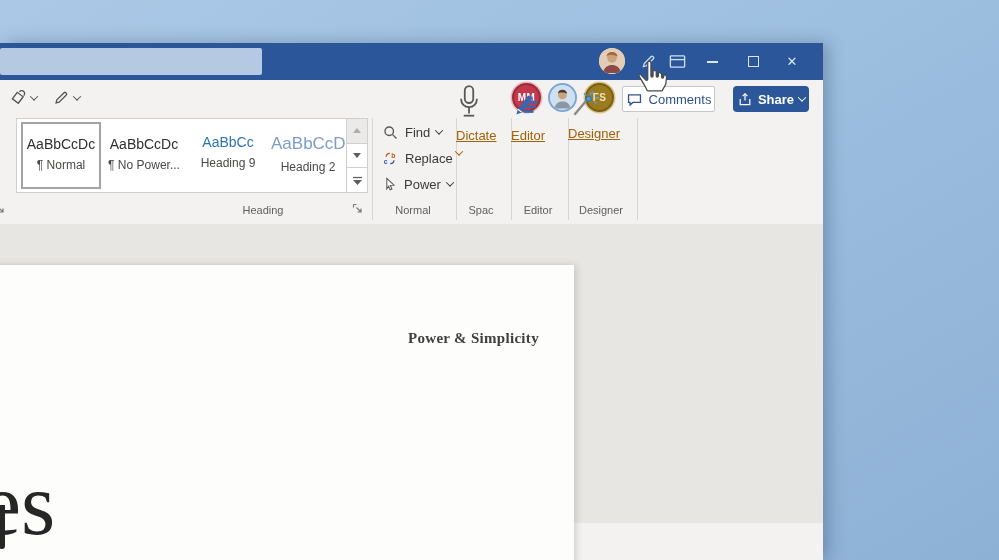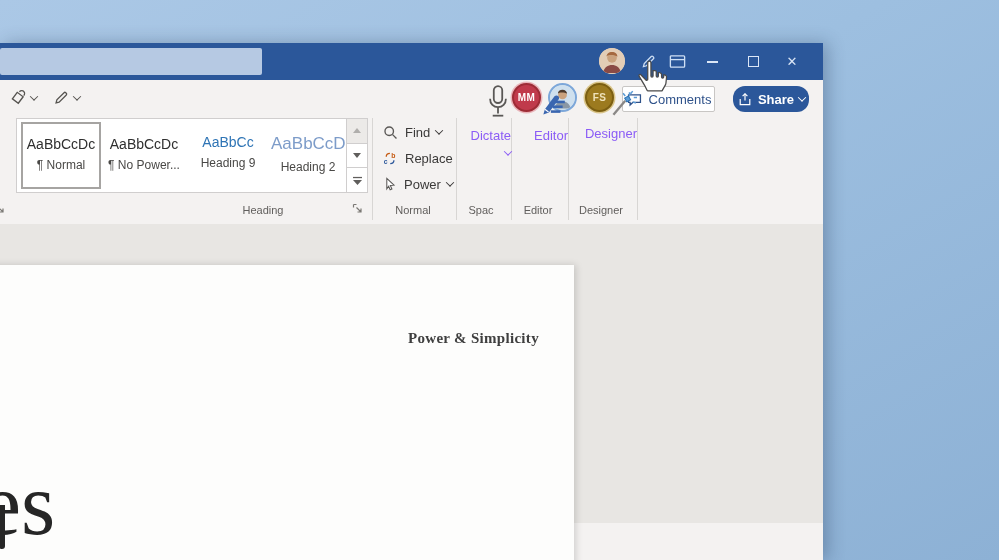--- a/index.html
+++ b/index.html
@@ -28,38 +28,38 @@
   .ribbon{position:absolute;left:0;top:37px;width:100%;height:155px;background:var(--ribbon-bg);border-bottom:1px solid #d4d2d0;}
   .qat-btn{position:absolute;top:6px;height:24px;display:flex;align-items:center;gap:4px;color:#55534f;}
   .qat-brush{left:8px}.qat-pen{left:52px}
   .chev{display:inline-block;width:6px;height:6px;border-right:1.4px solid currentColor;border-bottom:1.4px solid currentColor;transform:rotate(45deg) translate(-1px,-1px);}
   .collab{position:absolute;top:3px;width:29px;height:29px;border-radius:50%;display:flex;align-items:center;justify-content:center;font-size:10px;font-weight:bold;letter-spacing:.3px;}
   .collab-mm{left:512px;background:#c03a4b;color:#fff;border:2px solid #9e2c36;box-shadow:0 0 0 1.5px #e9b6bb;}
   .collab-photo{left:548px;background:#cfe0ee;border:2px solid #7da7d9;overflow:hidden;}
   .collab-fs{left:585px;background:#9c7a1f;color:#efe2ba;border:2px solid #7c5f12;box-shadow:0 0 0 1.5px #d9c489;}
   .btn-comments{position:absolute;left:622px;top:6px;width:93px;height:26px;background:#fff;border:1px solid #c8c6c4;border-radius:2px;
     display:flex;align-items:center;justify-content:center;gap:6px;color:#2f528a;font-size:13px;}
-  .btn-share{position:absolute;left:733px;top:6px;width:76px;height:26px;background:var(--accent);border-radius:12px;
+  .btn-share{position:absolute;left:733px;top:6px;width:76px;height:26px;background:var(--accent);border-radius:4px;
     display:flex;align-items:center;justify-content:center;gap:5px;color:#fff;font-size:13px;font-weight:600;}
   .gallery{position:absolute;left:16px;top:38px;width:352px;height:75px;background:#fff;border:1px solid #d0cece;}
   .style-item{position:absolute;top:3px;height:67px;text-align:center;cursor:default;}
   .style-item .prev{margin-top:14px;font-size:14px;color:#2f2f2f;white-space:nowrap;overflow:hidden;}
   .style-item .lbl{margin-top:6px;font-size:12px;color:#494846;white-space:nowrap;overflow:hidden;}
   .it-normal{left:4px;width:80px;border:2px solid #a6a4a2;background:#fff;}
   .it-normal .prev{margin-top:12px}
   .it-nospac{left:88px;width:78px}
   .it-h1{left:170px;width:82px}.it-h1 .prev{font-size:14px;color:var(--h1-blue);margin-top:12px}
   .it-h2{left:254px;width:74px}.it-h2 .prev{font-size:17px;color:var(--h2-blue);margin-top:12px}
   .gscroll{position:absolute;left:329px;top:0;width:21px;height:73px;border-left:1px solid #d0cece;display:flex;flex-direction:column;}
   .gs-btn{flex:1;display:flex;align-items:center;justify-content:center;background:#fff;border-bottom:1px solid #d0cece;color:#605e5c;}
   .gs-btn:last-child{border-bottom:none}
   .gs-up{background:#eceae8;color:#b0aeac;}
   .vsep{position:absolute;top:38px;height:102px;width:1px;background:#d8d6d4;}
   .edit-row{position:absolute;left:382px;height:24px;display:flex;align-items:center;gap:6px;font-size:13px;color:#3b3a39;}
-  .big-btn{position:absolute;display:flex;flex-direction:column;align-items:flex-end;font-size:13px;color:#8b5cf6;}
+  .big-btn{position:absolute;display:flex;flex-direction:column;align-items:flex-start;font-size:13px;color:#a16207;text-decoration:underline;}
   .grplabel{position:absolute;top:124px;font-size:11px;color:#605e5c;text-align:center;}
   .launcher{position:absolute;top:123px;width:12px;height:12px;color:#7a7874;}
   
   .docarea{position:absolute;left:0;top:181px;width:100%;height:299px;background:var(--doc-bg);}
   .page{position:absolute;left:-200px;top:41px;width:774px;height:330px;background:#fdfdfc;box-shadow:2px 0 7px rgba(0,0,0,.15);}
   .page-header{position:absolute;left:608px;top:65px;font-family:"Liberation Serif",serif;font-weight:700;font-size:15px;color:#3f3f3f;letter-spacing:.3px;}
   .big-text{position:absolute;left:182px;top:196px;font-family:"Liberation Serif",serif;font-size:88px;color:#262626;line-height:1;}
   .frag{position:absolute;left:200px;top:240px;width:5px;height:44px;background:#262626;border-radius:0 0 3px 1px;}
   .cursor{position:absolute;left:635px;top:55px;pointer-events:none;}
   svg{display:block}

